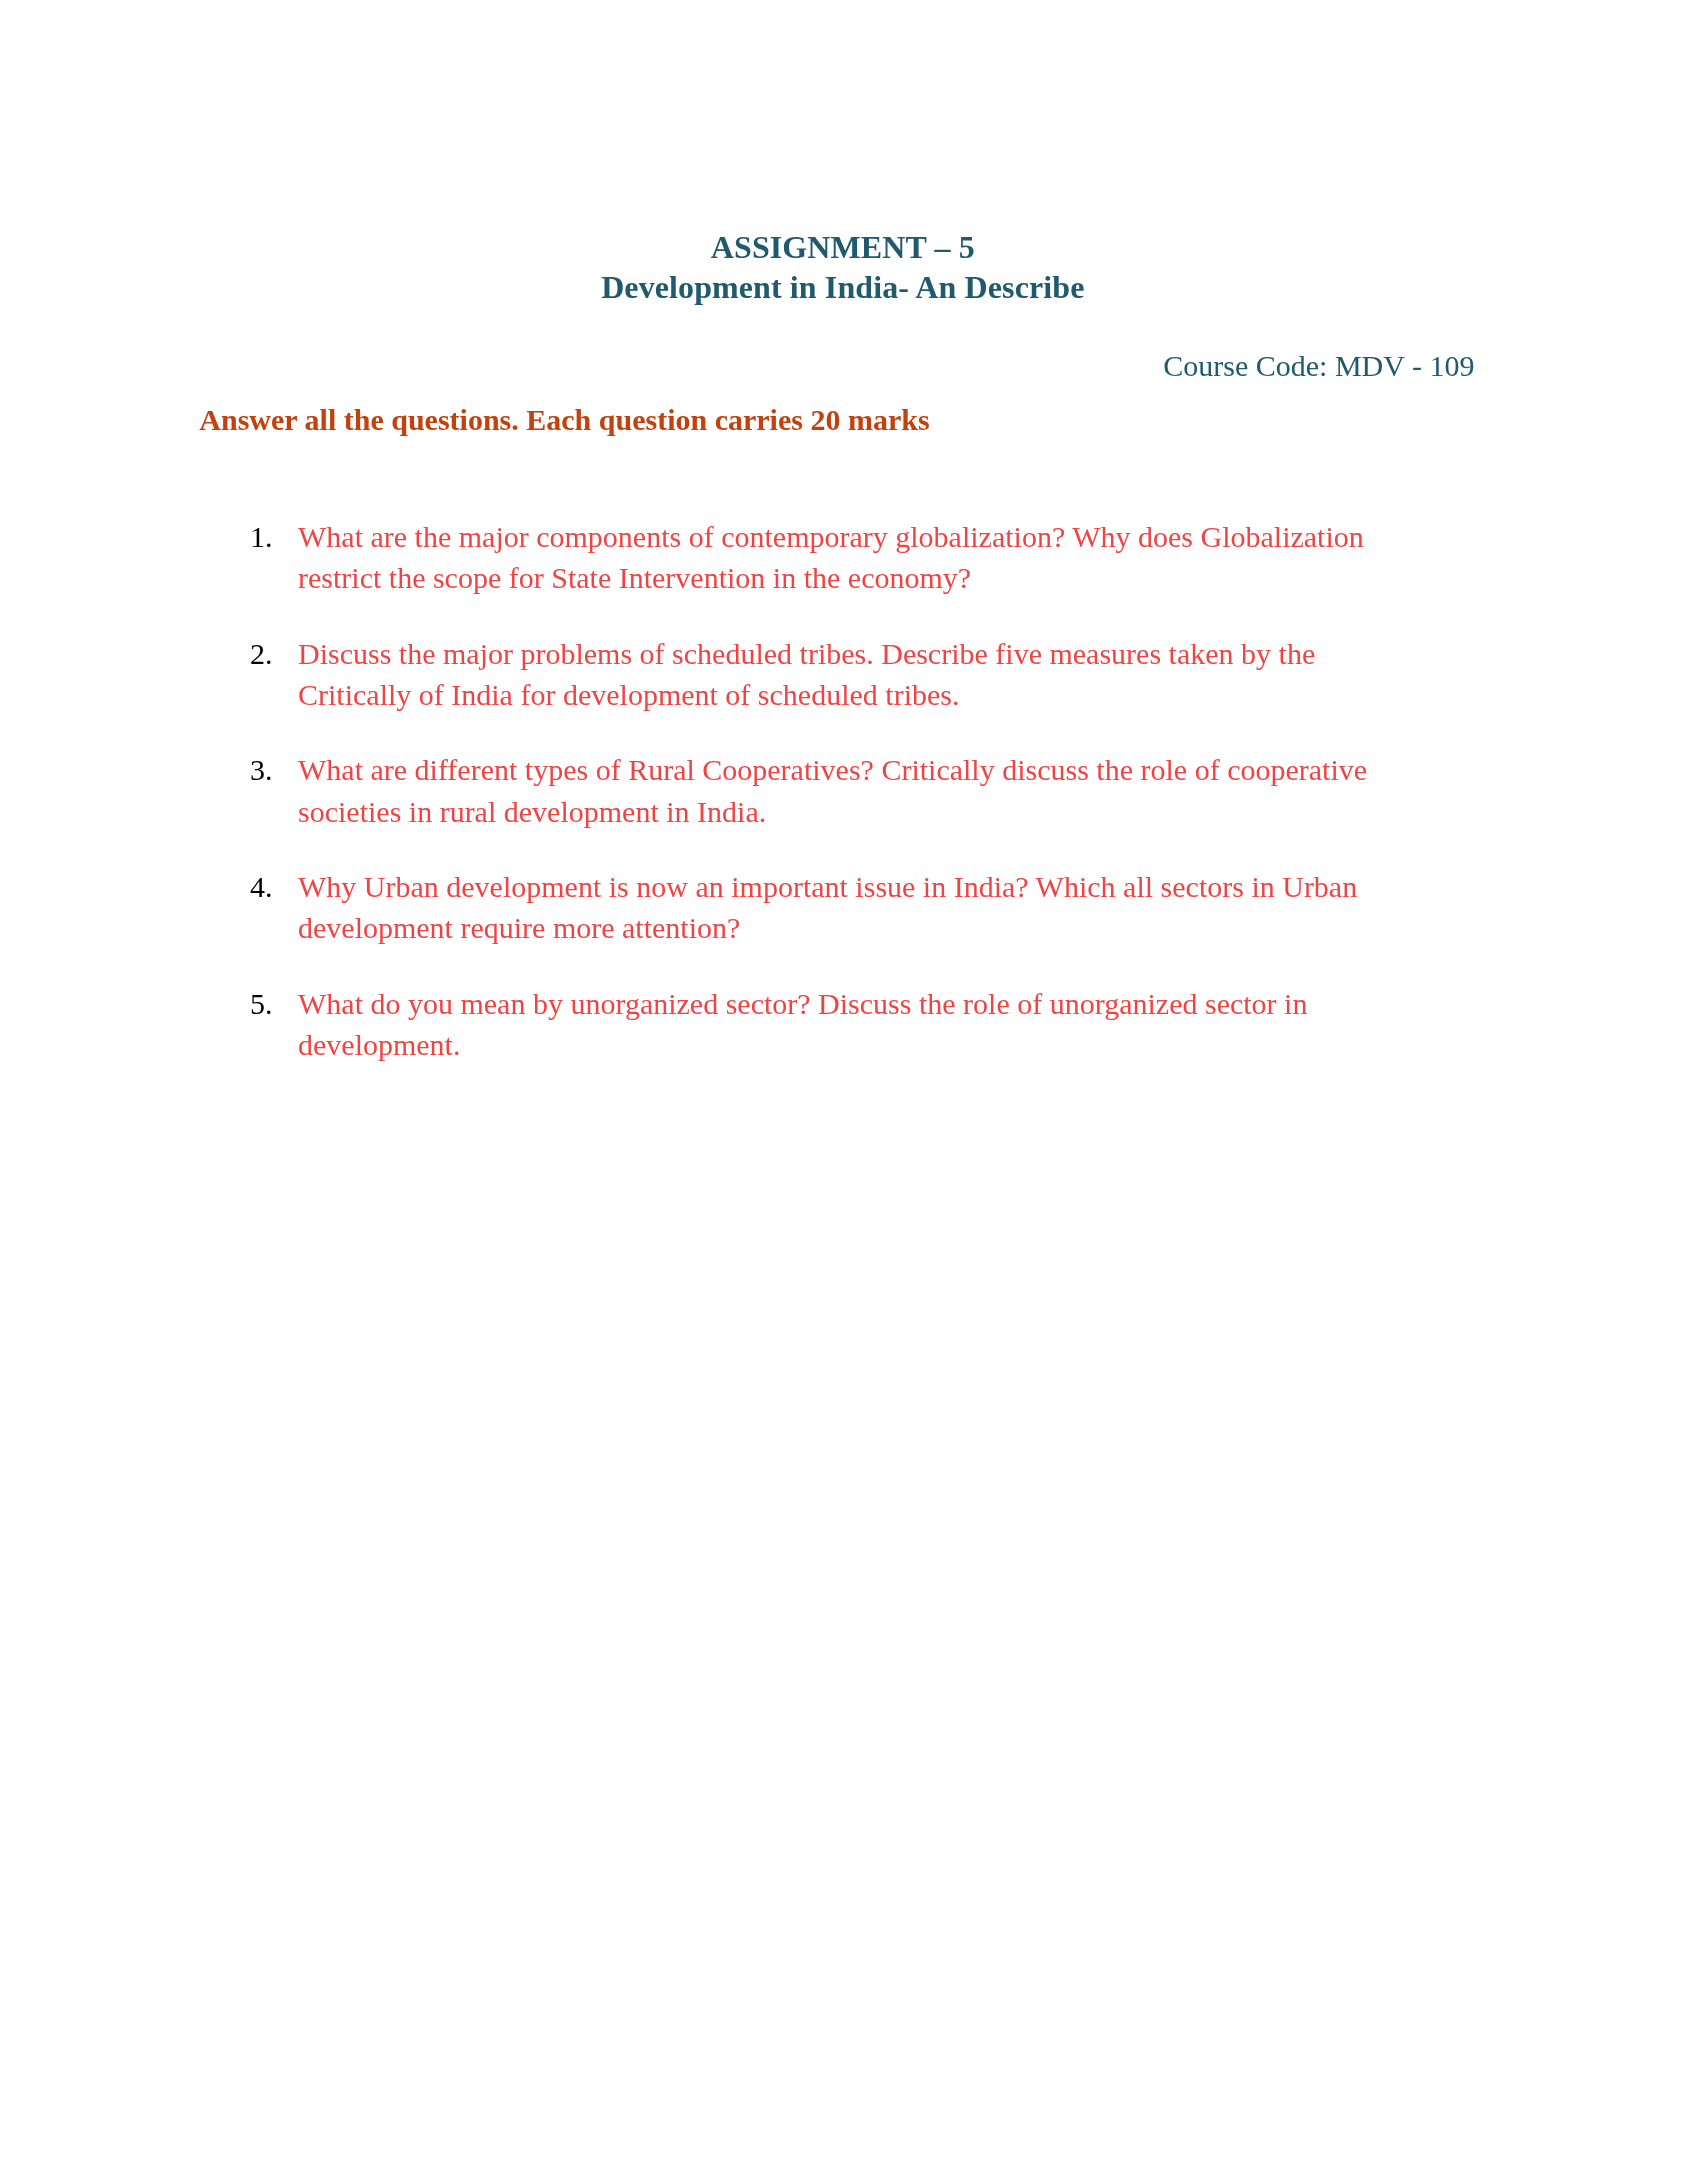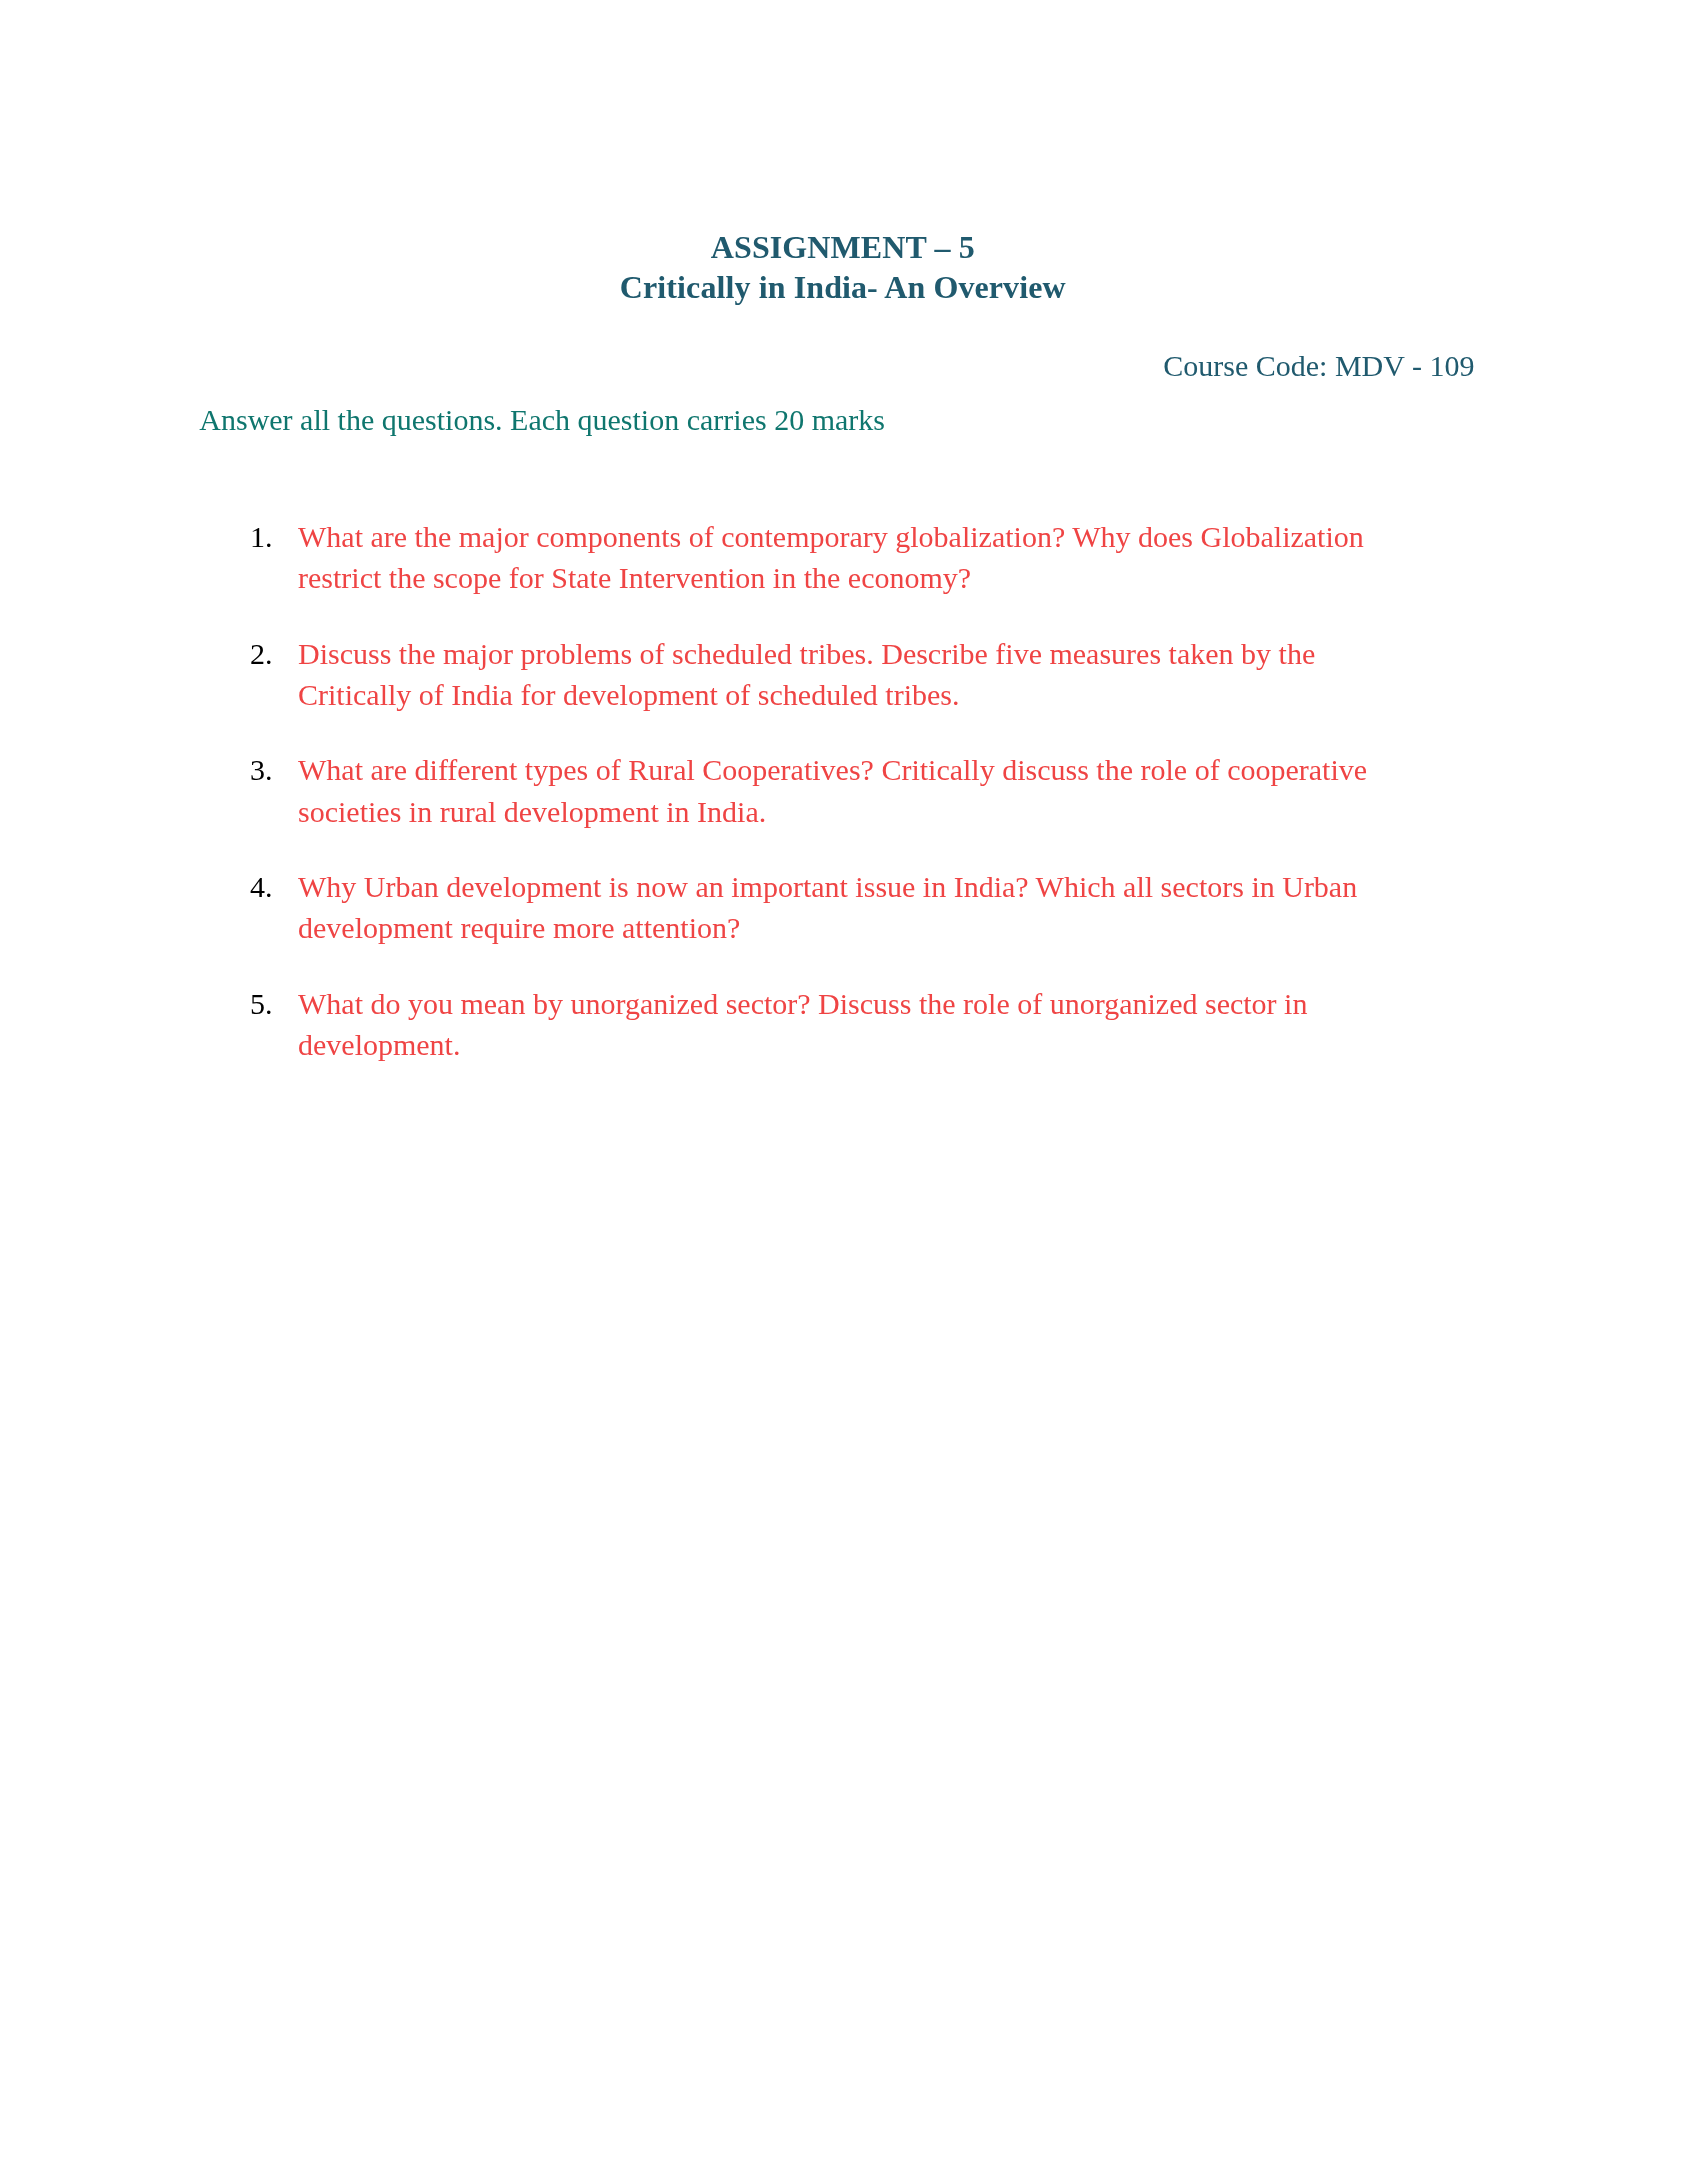--- a/index.html
+++ b/index.html
@@ -53,22 +53,22 @@
     font-size: 30px;
     font-weight: normal;
     color: #205A6E;
     line-height: 1.28;
     white-space: nowrap;
   }
 
   .instruction {
     margin-top: 17px;
     font-size: 30px;
-    font-weight: normal;
-    color: #0f766e;
+    font-weight: bold;
+    color: #c2410c;
     text-align: left;
     margin-left: 1.3px;
   }
 
   
   .questions {
     margin-top: 79px;
     padding-left: 52px;
   }
   .q-item {
@@ -94,21 +94,21 @@
   }
 </style>
 </head>
 <body>
 
 <div class="page">
   <div class="content">
 
     <div class="title-block">
       <div class="title-line title-line-1">ASSIGNMENT – 5</div>
-      <div class="title-line title-line-2">Critically in India- An Overview</div>
+      <div class="title-line title-line-2">Development in India- An Describe</div>
     </div>
 
     <div class="meta-block">
       <div class="meta-line">Course Code: MDV - 109</div>
     </div>
 
     <div class="instruction">Answer all the questions. Each question carries 20 marks</div>
 
     <div class="questions">
 

